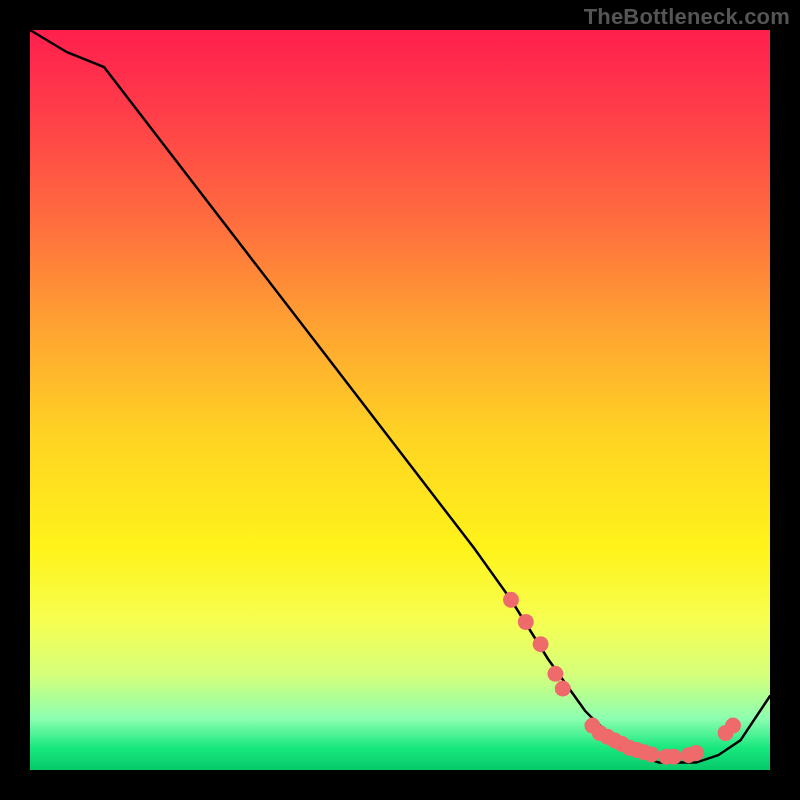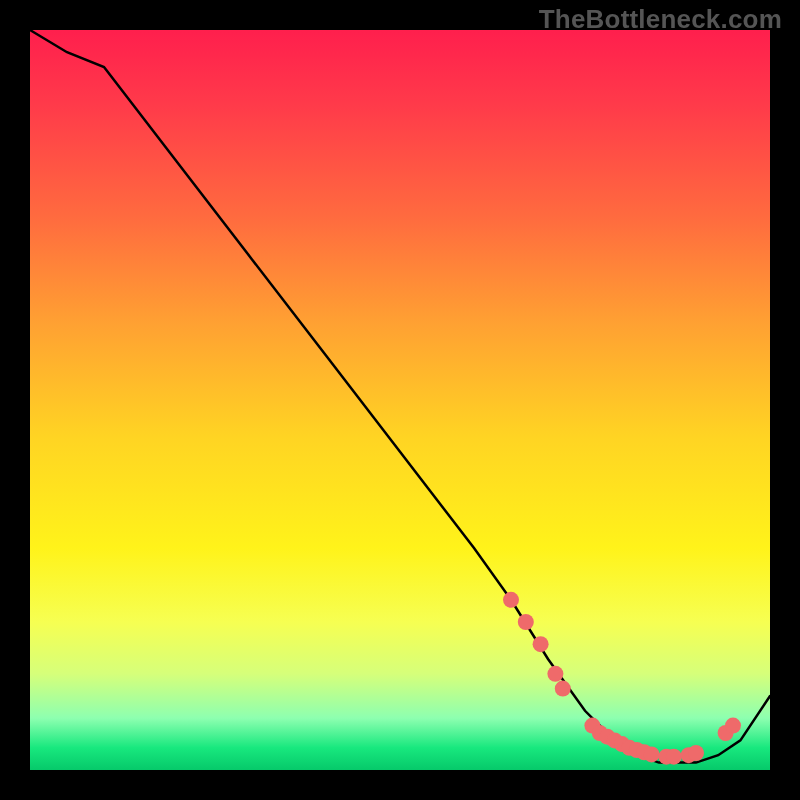--- a/index.html
+++ b/index.html
@@ -13,23 +13,23 @@
   }
   .wrap {
     position: relative;
     width: 800px;
     height: 800px;
     background: #000;
   }
   .attribution {
     position: absolute;
     top: 4px;
-    right: 18px;
+    right: 10px;
     color: #555;
-    font-size: 26px;
+    font-size: 22px;
     font-weight: 600;
     letter-spacing: 0.2px;
     z-index: 5;
   }
   .plot {
     position: absolute;
     left: 30px;
     top: 30px;
     width: 740px;
     height: 740px;

